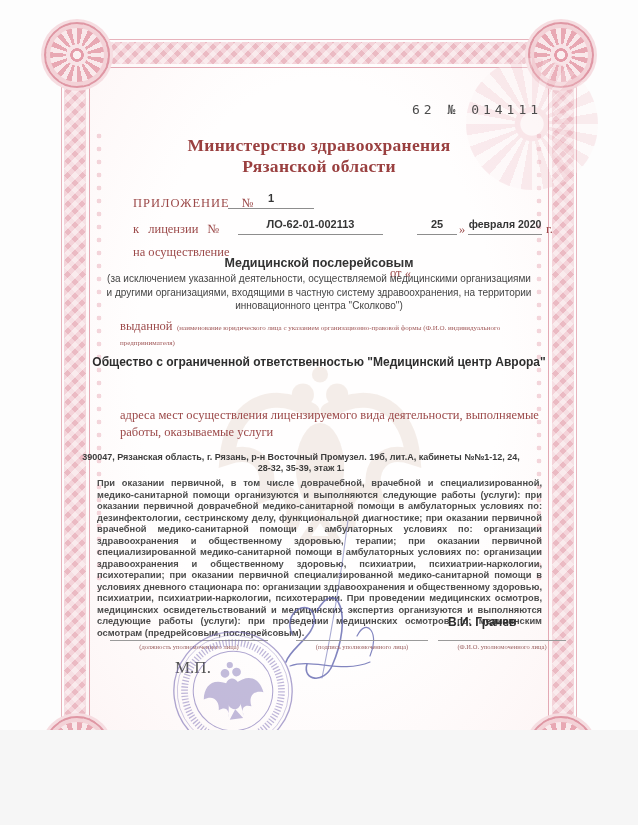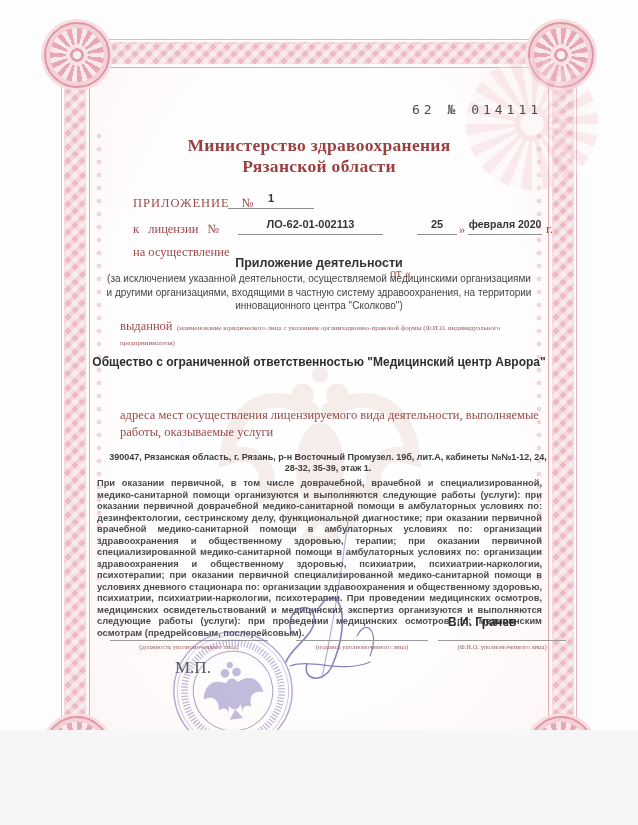--- a/index.html
+++ b/index.html
@@ -46,21 +46,21 @@
         color:#9a4040;letter-spacing:.3px;}
   .act-title{position:absolute;left:0;right:0;top:256px;text-align:center;
         font-weight:bold;font-size:12.5px;color:#333;}
   .act-note{position:absolute;left:104px;width:430px;top:272px;text-align:center;
         font-size:10px;line-height:13.5px;color:#454545;}
   .issued{position:absolute;left:120px;top:319px;width:420px;line-height:11px;}
   .issued .cap{font-family:"Liberation Serif",serif;font-size:7px;color:#a05858;}
   .org{position:absolute;left:0;right:0;top:355px;text-align:center;font-weight:bold;font-size:12px;color:#2e2e2e;}
   .addr-lbl{position:absolute;left:120px;top:407px;width:440px;
         font-family:"Liberation Serif",serif;font-size:12.5px;line-height:17px;color:#9c4a4a;}
-  .addr{position:absolute;left:108px;width:440px;top:452px;text-align:center;
+  .addr{position:absolute;left:81px;width:440px;top:452px;text-align:center;
         font-weight:bold;font-size:9px;line-height:11px;color:#3c3c3c;}
   .works{position:absolute;left:97px;width:445px;top:478px;text-align:justify;
         font-weight:bold;font-size:9.3px;line-height:11.5px;color:#4c4c4c;}
   .position{position:absolute;left:133px;top:602px;font-weight:bold;font-size:12px;line-height:17px;color:#2e2e2e;}
   .name{position:absolute;left:448px;top:615px;font-weight:bold;font-size:12px;color:#2e2e2e;}
   .sigcell{position:absolute;top:640px;border-top:1px solid #9a9a9a;text-align:center;
         font-family:"Liberation Serif",serif;font-size:6.5px;color:#9a6060;padding-top:2px;}
   .mp{position:absolute;left:139px;top:658px;font-family:"Liberation Serif",serif;font-size:17px;color:#555;margin-left:36px;}
   .footer-note{position:absolute;left:0;right:0;top:737px;text-align:center;
         font-family:"Liberation Serif",serif;font-size:11px;color:#a04848;}
@@ -116,21 +116,21 @@
 
   <div class="lbl" style="left:133px;top:222px;word-spacing:6px;">к лицензии  №</div>
   <div class="blank" style="left:238px;top:218px;width:145px;">ЛО-62-01-002113</div>
   <div class="lbl" style="left:390px;top:222px;margin-top:44px;">от «</div>
   <div class="blank" style="left:417px;top:218px;width:40px;">25</div>
   <div class="lbl" style="left:459px;top:222px;">»</div>
   <div class="blank" style="left:468px;top:218px;width:74px;font-size:10.5px;">февраля 2020</div>
   <div class="lbl" style="left:546px;top:222px;">г.</div>
 
   <div class="lbl" style="left:133px;top:245px;">на осуществление</div>
-  <div class="act-title">Приложение деятельности</div>
+  <div class="act-title">Медицинской послерейсовым</div>
   <div class="act-note">(за исключением указанной деятельности, осуществляемой медицинскими организациями и другими организациями, входящими в частную систему здравоохранения, на территории инновационного центра "Сколково")</div>
 
   <div class="issued">
     <span class="lbl" style="position:static;">выданной</span>
     <span class="cap">(наименование юридического лица с указанием организационно-правовой формы (Ф.И.О. индивидуального предпринимателя)</span>
   </div>
   <div class="org">Общество с ограниченной ответственностью "Медицинский центр Аврора"</div>
 
   <div class="addr-lbl">адреса мест осуществления лицензируемого вида деятельности, выполняемые работы, оказываемые услуги</div>
   <div class="addr">390047, Рязанская область, г. Рязань, р-н Восточный Промузел. 19б, лит.А, кабинеты №№1-12, 24, 28-32, 35-39, этаж 1.</div>

